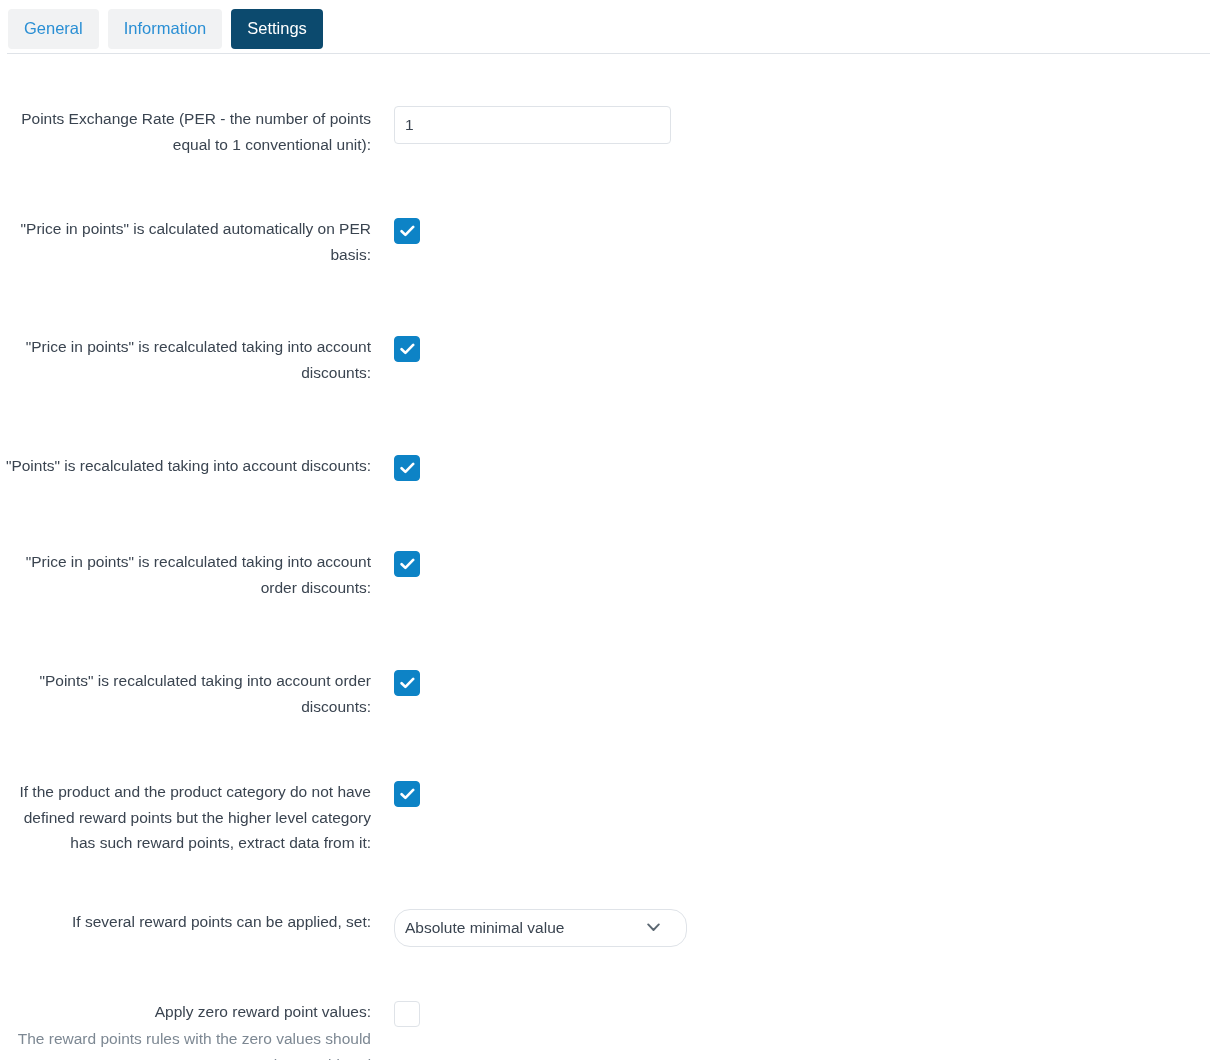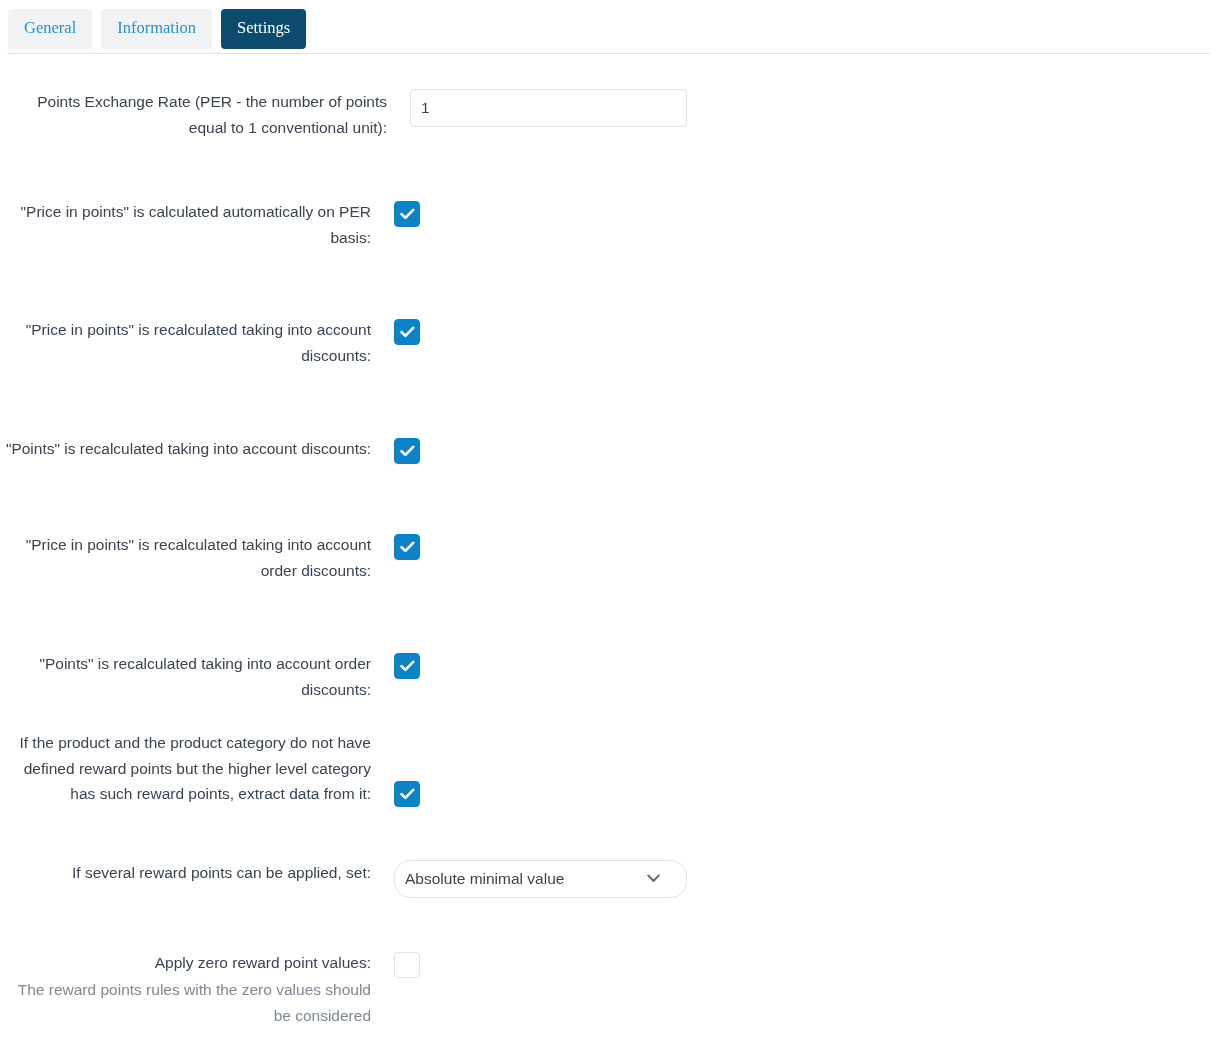--- a/index.html
+++ b/index.html
@@ -37,21 +37,21 @@
     display: inline-block;
     vertical-align: top;
     font-size: 16.5px;
     line-height: 1;
     padding: 11px 16px 12px 16px;
     border-radius: 4px;
     border: none;
     background: #f1f2f3;
     color: #2a8fd4;
     cursor: pointer;
-    font-family: Liberation Serif, serif;
+    font-family: Liberation Sans, sans-serif;
     margin-right: 9px;
   }
   .tab.active {
     background: #0c4a6e;
     color: #ffffff;
   }
 
   
   .form {
     padding-top: 35px;
@@ -144,27 +144,27 @@
     justify-content: center;
     cursor: pointer;
   }
   .cbox.checked {
     background: #0d83c6;
     border-color: #0d83c6;
   }
   .cbox .tick { display: none; }
   .cbox.checked .tick { display: block; }
 
-  .r-exchange   { margin-top: 0px; padding-left: 16px; }
+  .r-exchange   { margin-top: 17px; }
   .r-auto-per   { margin-top: 59px; }
   .r-disc1      { margin-top: 67px; }
   .r-disc2      { margin-top: 68px; }
   .r-disc3      { margin-top: 68px; }
   .r-disc4      { margin-top: 68px; }
-  .r-parentcat  { margin-top: 28px; align-items: flex-end; }
+  .r-parentcat  { margin-top: 60px; }
   .r-several    { margin-top: 53px; }
   .r-zero       { margin-top: 52px; }
 
   .pad-top-input { padding-top: 0px; }
   .pad-top-cb    { padding-top: 2px; }
 </style>
 </head>
 <body>
 
 <div class="tab-bar">

